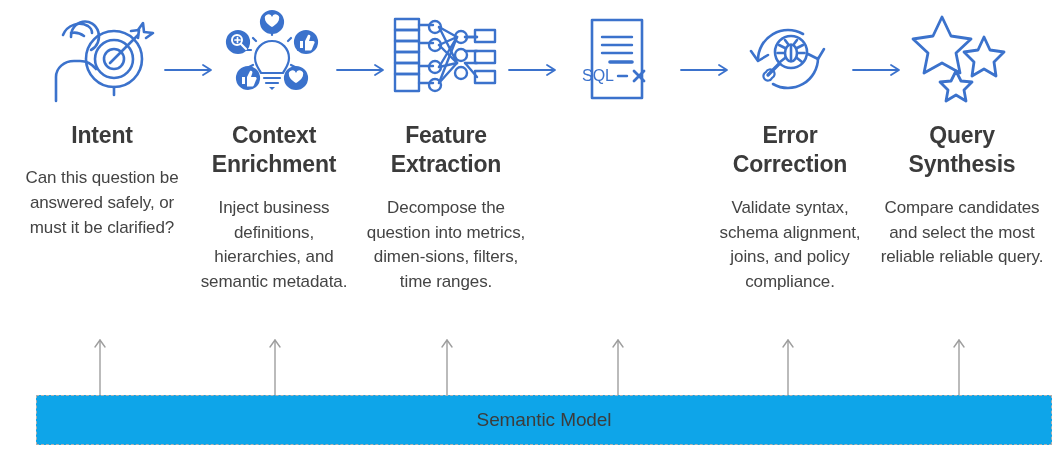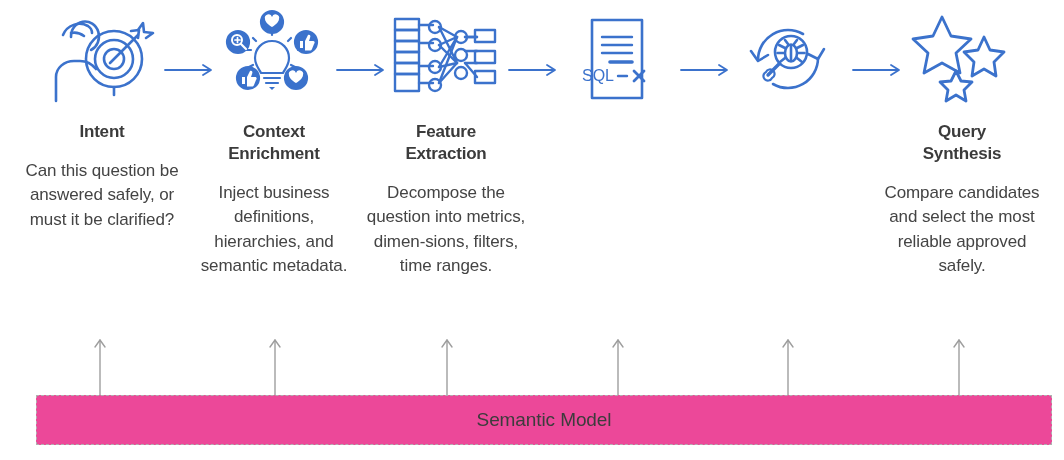--- a/index.html
+++ b/index.html
@@ -47,21 +47,21 @@
     width: 172px;
     display: flex;
     align-items: center;
     justify-content: center;
     position: relative;
   }
   .stage-icon {
     display: block;
   }
   .stage-title {
-    font-size: 17px;
+    font-size: 23px;
     font-weight: bold;
     line-height: 1.28;
     text-align: center;
     color: #3b3b3b;
     letter-spacing: -0.2px;
     width: 168px;
     margin-top: 3px;
   }
   .stage-desc {
     font-size: 17px;
@@ -94,21 +94,21 @@
   .semantic-model {
     position: absolute;
     left: 36px;
     top: 395px;
     width: 1016px;
     height: 50px;
     border: 1px dashed #b0b0b0;
     display: flex;
     align-items: center;
     justify-content: center;
-    background: #ec4899;
+    background: #0ea5e9;
   }
   .semantic-model-label {
     font-size: 19px;
     font-weight: 400;
     color: #3c3c3c;
     letter-spacing: -0.1px;
   }
 </style>
 </head>
 <body>
@@ -274,35 +274,40 @@
           <path d="M28 62 a4.5 4.5 0 1 0 6 6 a4.5 4.5 0 1 0 -6 -6" stroke-width="2.2"></path>
 
           <ellipse cx="53" cy="43" rx="6" ry="8.5"></ellipse>
           <path d="M53 36 v14"></path>
           <path d="M47 38 l-6 -3 M59 38 l6 -3"></path>
           <path d="M46.5 43 h-7 M59.5 43 h7"></path>
           <path d="M47 48 l-5 4 M59 48 l5 4"></path>
           <path d="M50 34 l-3 -4 M56 34 l3 -4"></path>
         </svg>
       </div>
+      <div class="stage-title">
+        <span>Error</span><br>
+        <span>Correction</span>
+      </div>
+      <div class="stage-desc">Validate syntax, schema alignment, joins, and policy compliance.</div>
     </div>
 
     <div class="stage">
       <div class="stage-icon-wrap">
         <svg class="stage-icon" width="100" height="96" viewBox="0 0 100 96" fill="none" stroke="#3b72cc" stroke-width="2.8" stroke-linecap="round" stroke-linejoin="round">
           <path d="M32 6 L41 25 L61 28 L46 42 L50 62 L32 52 L14 62 L18 42 L3 28 L23 25 Z"></path>
           <path d="M74 26 L80 39 L94 41 L84 51 L86 65 L74 58 L62 65 L64 51 L54 41 L68 39 Z"></path>
           <path d="M46 60 L51 70 L62 71 L54 79 L56 90 L46 84 L36 90 L38 79 L30 71 L41 70 Z"></path>
         </svg>
       </div>
       <div class="stage-title">
         <span>Query</span><br>
         <span>Synthesis</span>
       </div>
-      <div class="stage-desc">Compare candidates and select the most reliable approved safely.</div>
+      <div class="stage-desc">Compare candidates and select the most reliable reliable query.</div>
     </div>
   </div>
 
   <svg class="h-arrow" style="left:164px;" viewBox="0 0 52 16" fill="none" stroke="#3b72cc" stroke-width="1.8" stroke-linecap="round" stroke-linejoin="round">
       <path d="M1 8 H46"></path>
       <path d="M39 3 L47 8 L39 13"></path>
     </svg>
   <svg class="h-arrow" style="left:336px;" viewBox="0 0 52 16" fill="none" stroke="#3b72cc" stroke-width="1.8" stroke-linecap="round" stroke-linejoin="round">
       <path d="M1 8 H46"></path>
       <path d="M39 3 L47 8 L39 13"></path>

